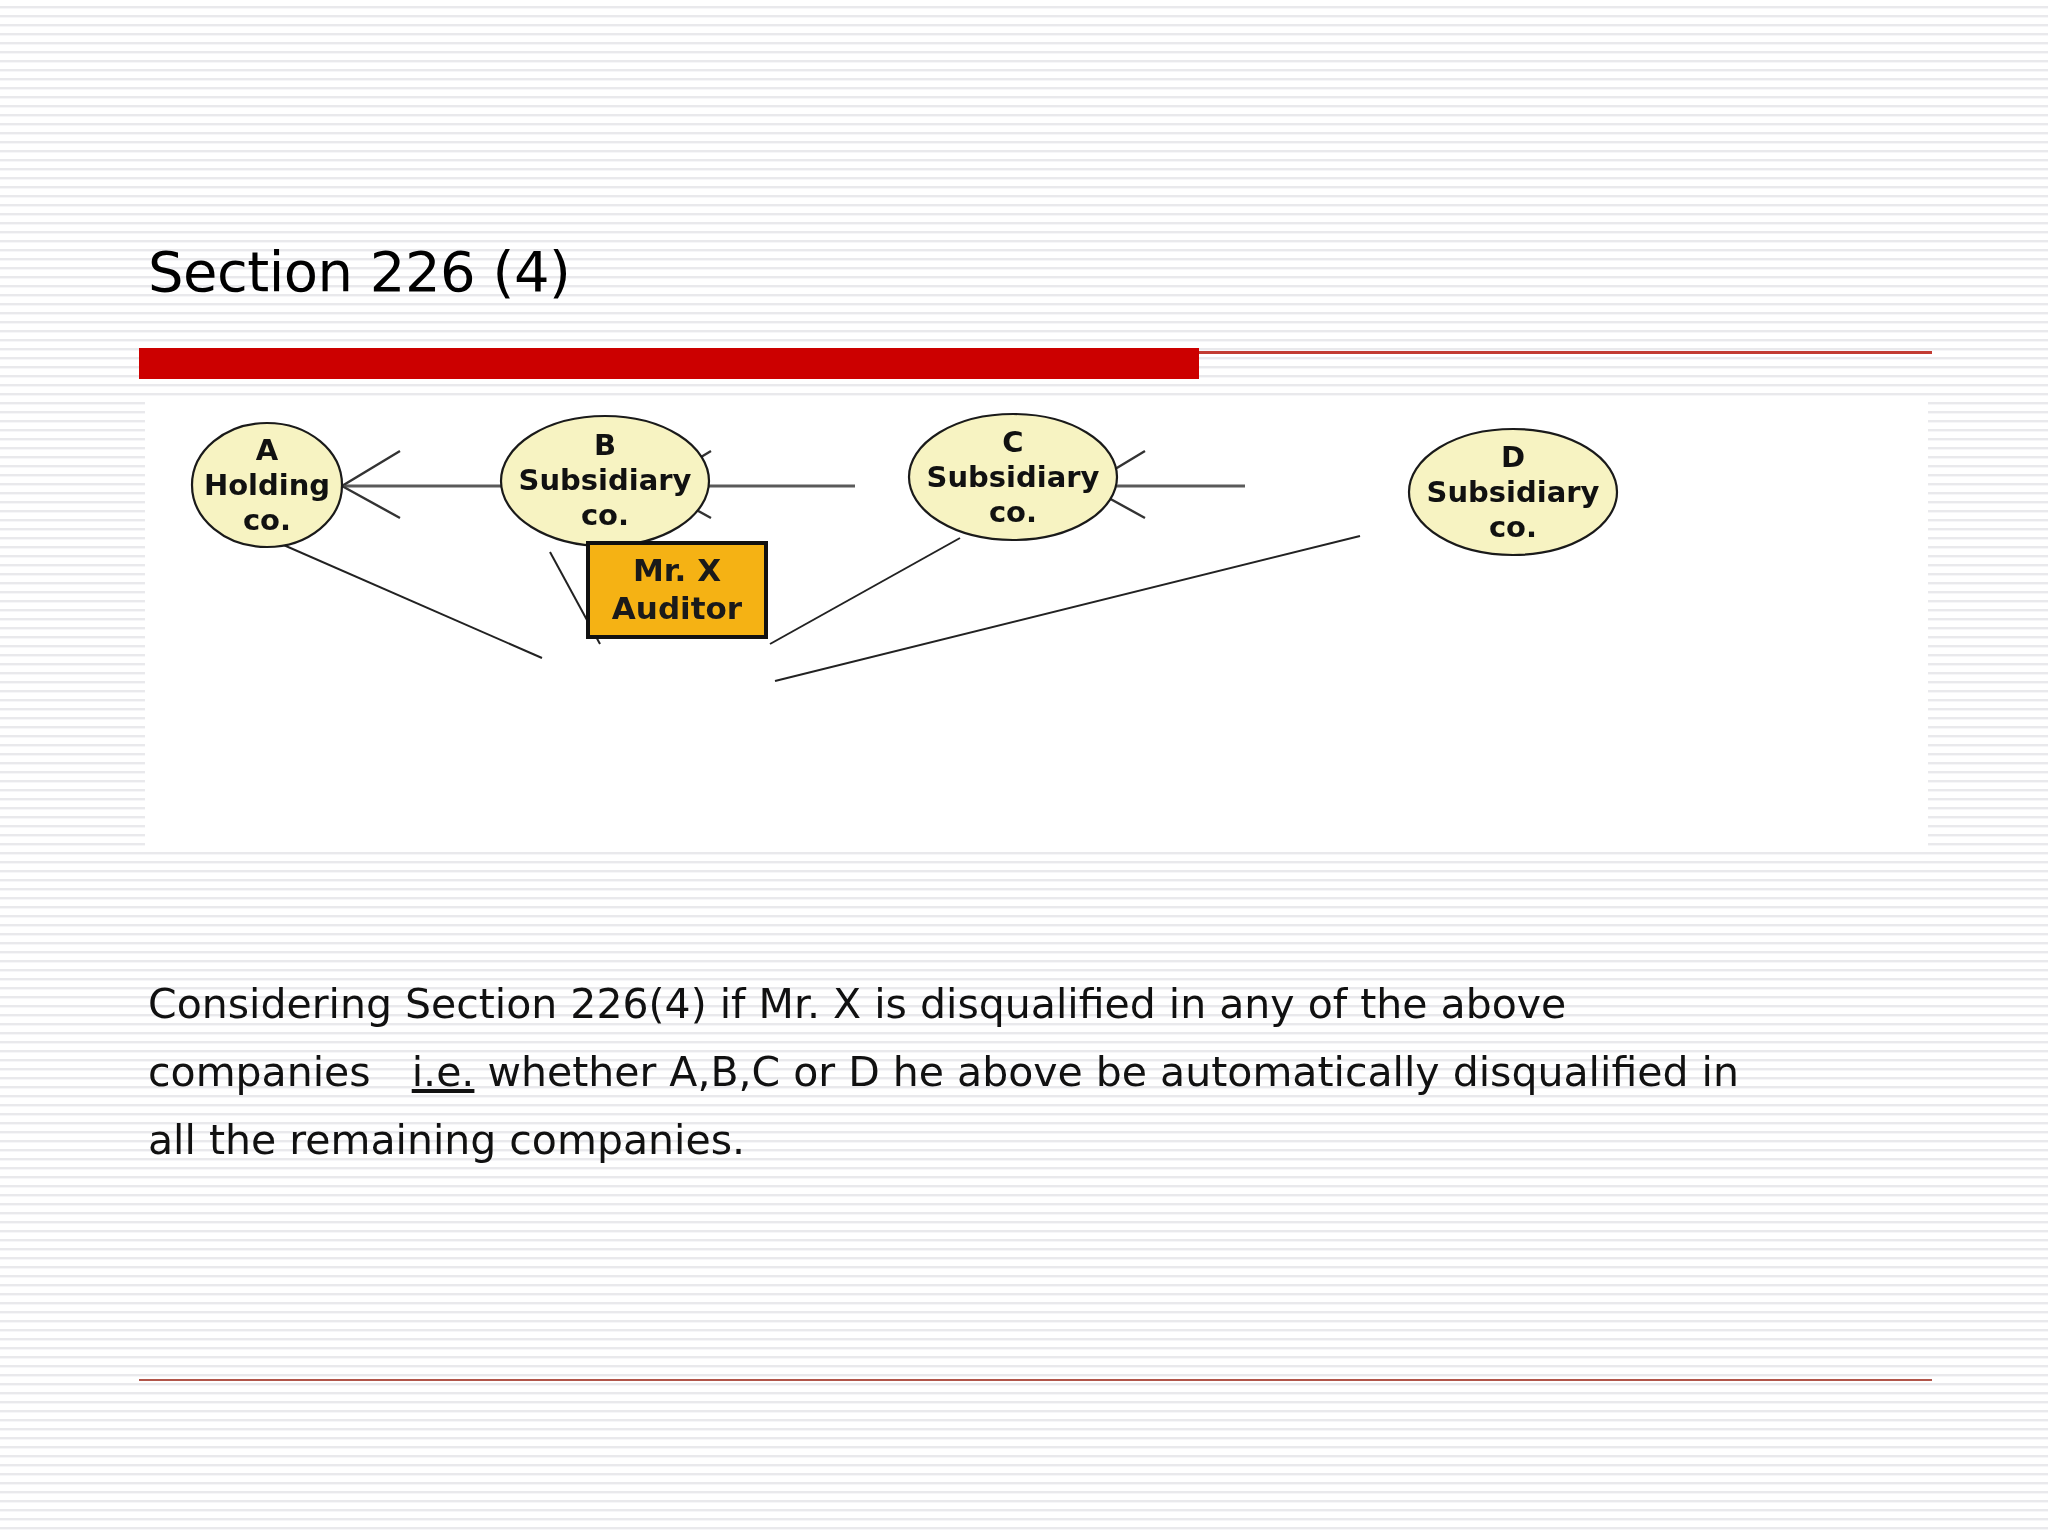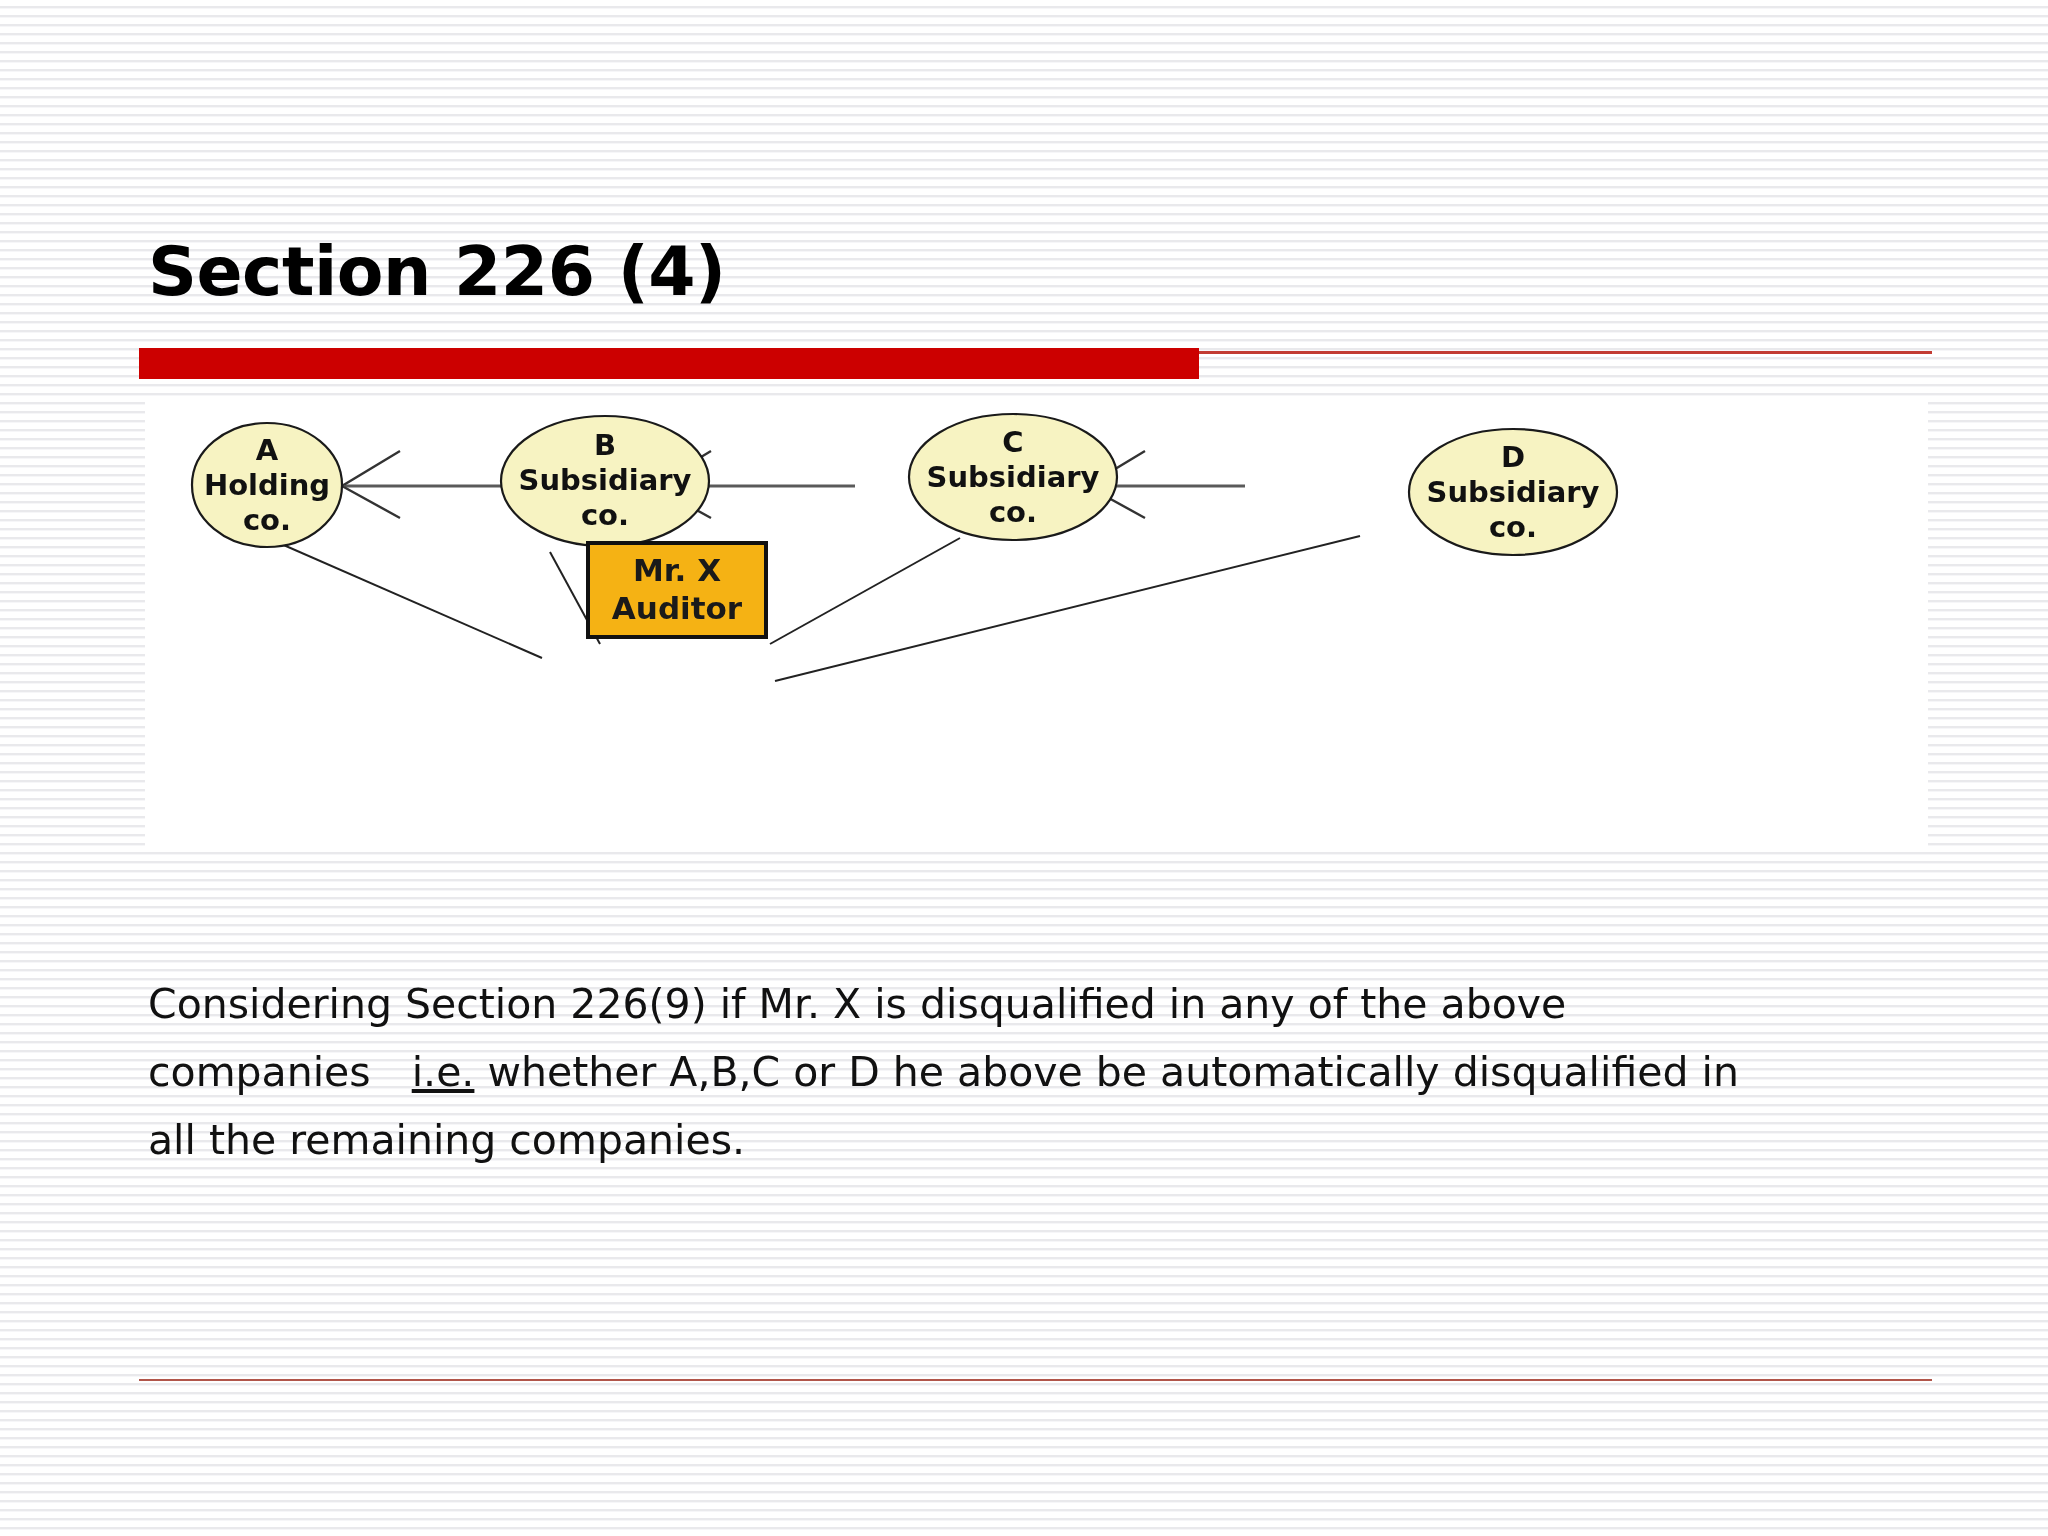--- a/index.html
+++ b/index.html
@@ -35,22 +35,22 @@
 
   
   #title-block {
     position: absolute;
     left: 148px;
     top: 228px;
     width: 1700px;
     height: 90px;
   }
   #page-title {
-    font-size: 68px;
-    font-weight: bold;
+    font-size: 56px;
+    font-weight: normal;
     color: #000000;
     letter-spacing: -0.5px;
     line-height: 88px;
     white-space: nowrap;
   }
 
   
   #title-rule-thick {
     position: absolute;
     left: 139px;
@@ -219,20 +219,20 @@
       <g>
         <rect class="node-box" x="443" y="147" width="178" height="94"></rect>
         <text class="node-text-box" x="532" y="176">Mr. X</text>
         <text class="node-text-box" x="532" y="214">Auditor</text>
       </g>
 
     </svg>
   </div>
 
   <div id="body-text">
-    <span>Considering Section 226(9) if Mr. X  is  disqualified  in any of the</span>
+    <span>Considering Section 226(4) if Mr. X  is  disqualified  in any of the</span>
     <span>above companies </span><span class="underline">i.e.</span><span> whether A,B,C or D he above be automatically</span>
     <span>disqualified in all the remaining companies.</span>
   </div>
 
   <div id="bottom-rule"></div>
 
 </div>
 
 </body></html>

